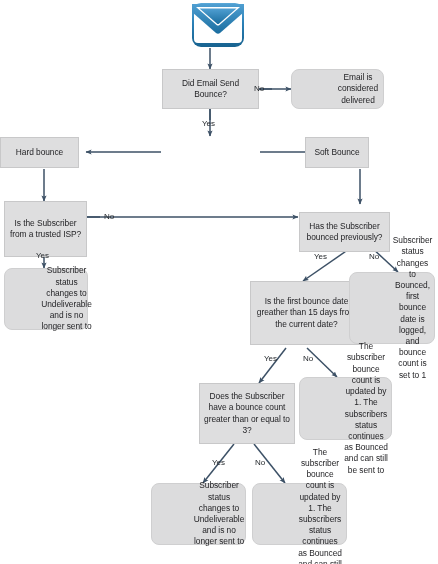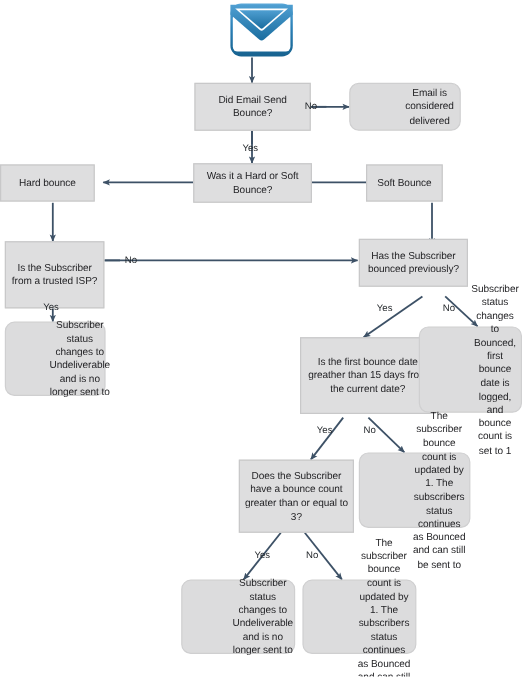--- a/index.html
+++ b/index.html
@@ -141,39 +141,36 @@
   <div class="node rect" style="left:162px; top:69px; width:97px; height:40px;">
     <span>Did Email Send Bounce?</span>
   </div>
 
   <div class="node round" style="left:291px; top:69px; width:93px; height:40px;">
     <span>Email is considered delivered</span>
   </div>
 
   <div class="edge-label" style="left:254px; top:84px;">No</div>
 
-  <div class="node rect" style="left:161px; top:136px; width:99px; height:33px;">
-    <span>Was it a Hard or Soft Bounce?</span>
-  </div>
 
   <div class="node rect" style="left:0; top:137px; width:79px; height:31px;">
     <span>Hard bounce</span>
   </div>
 
   <div class="node rect" style="left:305px; top:137px; width:64px; height:31px;">
     <span>Soft Bounce</span>
   </div>
 
   <div class="edge-label" style="left:202px; top:119px;">Yes</div>
 
   <div class="node rect" style="left:4px; top:201px; width:83px; height:56px;">
     <span>Is the Subscriber from a trusted ISP?</span>
   </div>
 
-  <div class="node rect" style="left:299px; top:199px; width:91px; height:40px;">
+  <div class="node rect" style="left:299px; top:212px; width:91px; height:40px;">
     <span>Has the Subscriber bounced previously?</span>
   </div>
 
   <div class="edge-label" style="left:104px; top:212px;">No</div>
 
   <div class="edge-label" style="left:36px; top:251px;">Yes</div>
 
   <div class="node round" style="left:4px; top:268px; width:84px; height:62px;">
     <span>Subscriber status changes to Undeliverable and is no longer sent to</span>
   </div>

